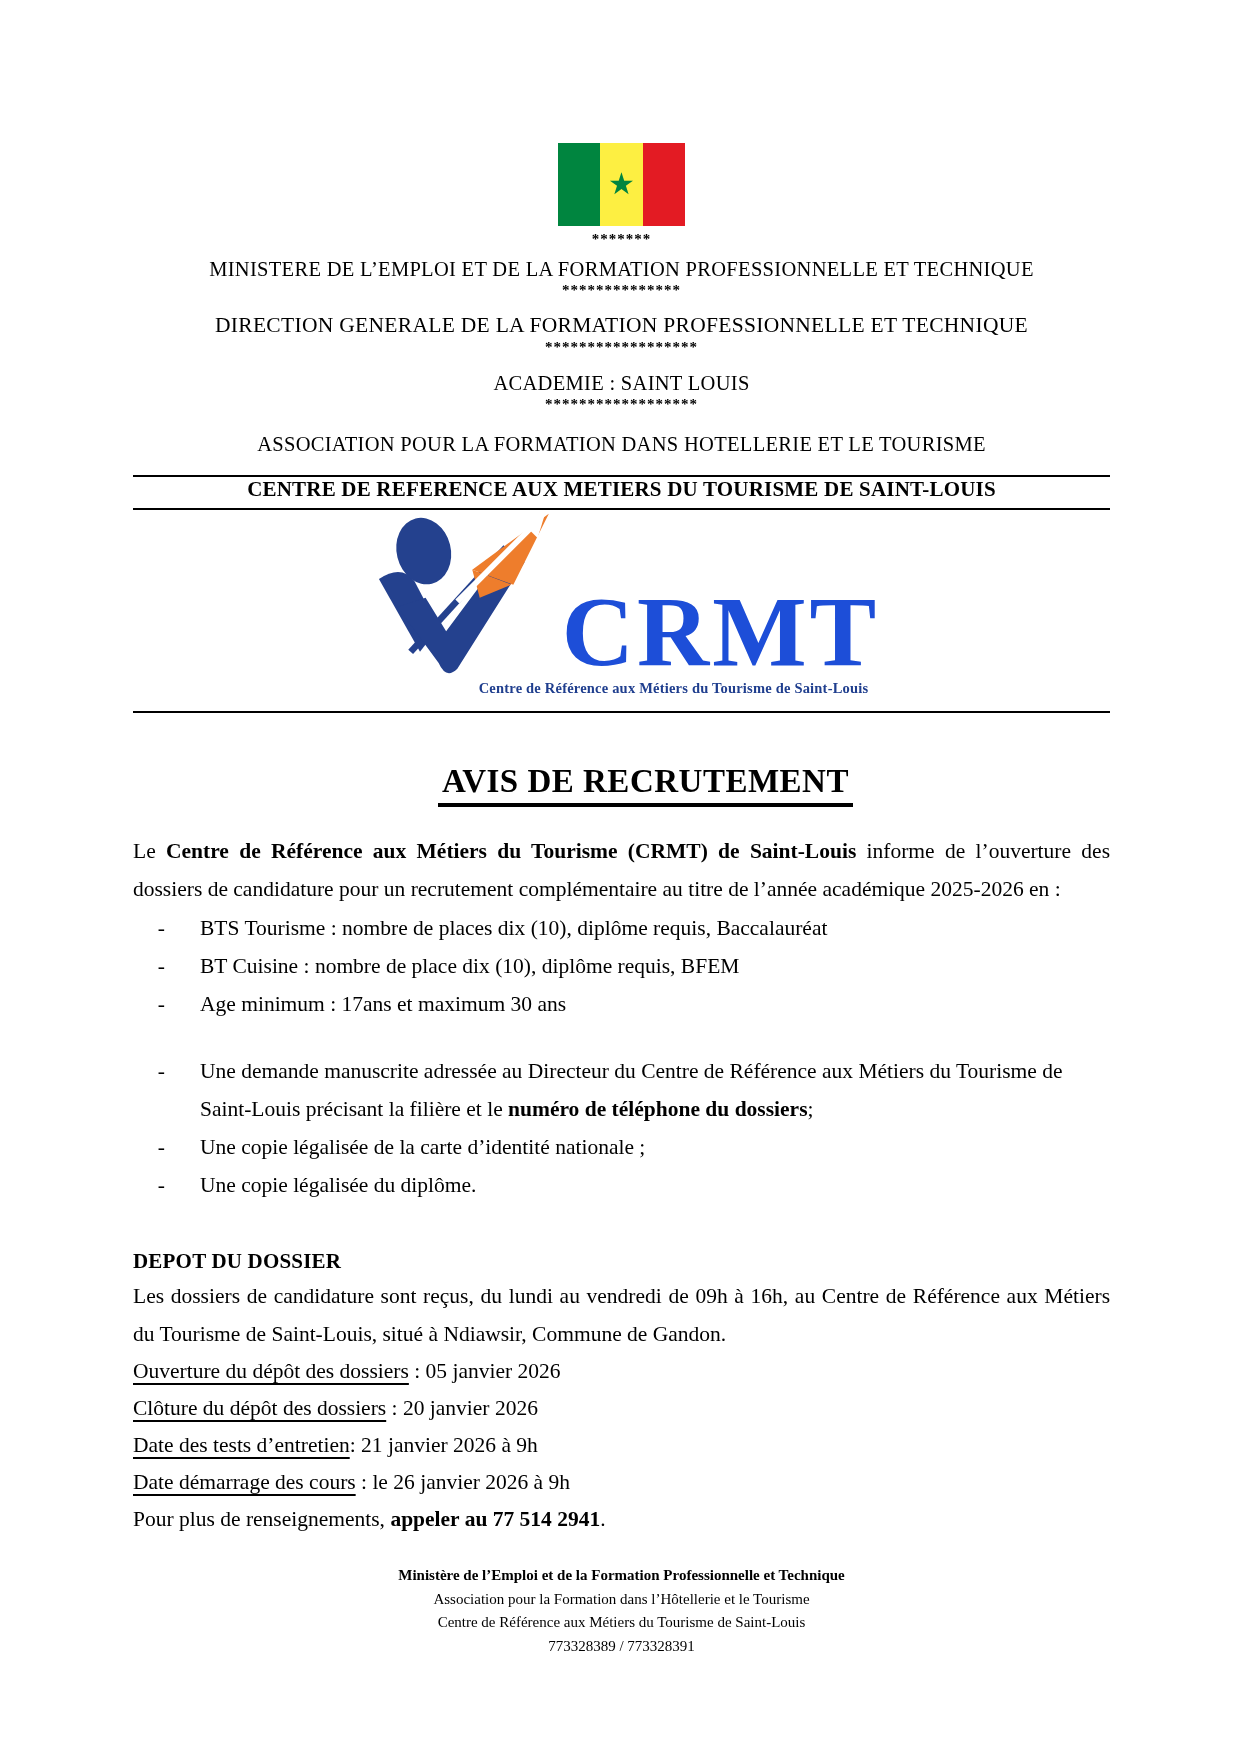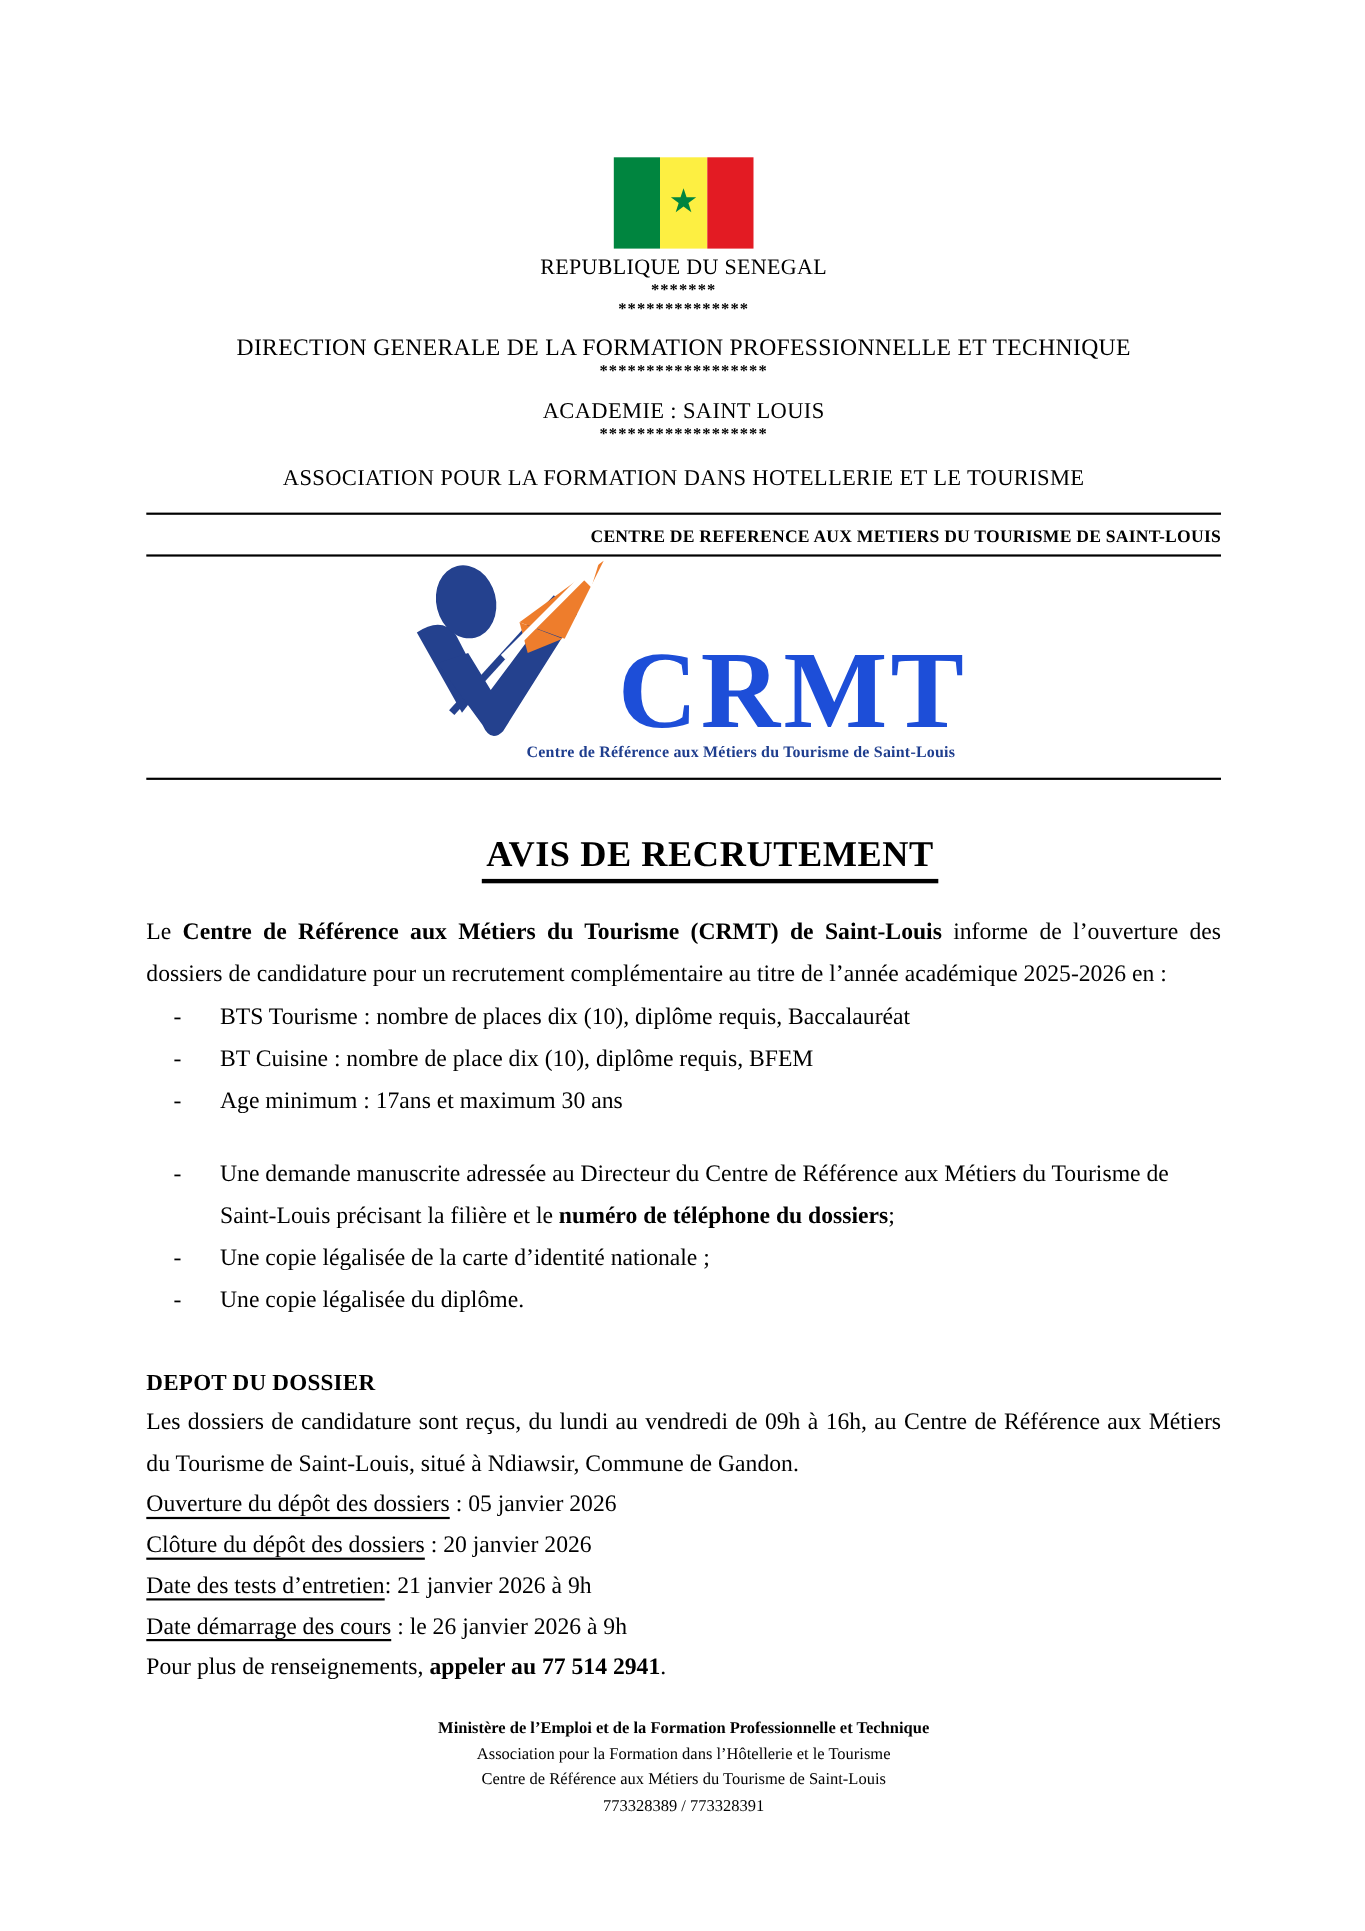--- a/index.html
+++ b/index.html
@@ -39,23 +39,23 @@
   .stars   { font-size: 15px; font-weight: bold; letter-spacing: 1px; line-height: 15px; margin-top: 2px; }
   .ministry    { margin-top: 11px; }
   .direction   { margin-top: 15px; font-size: 21.5px; }
   .academy     { margin-top: 17px; }
   .association { margin-top: 21px; margin-bottom: 19px; }
 
   .banner {
     border-top: 2px solid #000;
     border-bottom: 2px solid #000;
     font-weight: bold;
-    font-size: 16px;
-    padding: 12px 0 6px 0;
-    text-align: right;
+    font-size: 21px;
+    padding: 0 0 6px 0;
+    text-align: center;
     letter-spacing: .2px;
   }
 
   
   .logo-block { margin-top: 8px; text-align: center; }
   .logo-row {
     display: flex; align-items: flex-end; justify-content: center;
     height: 160px;
   }
   .logo-emblem { width: 196px; height: 168px; margin-right: 2px; }
@@ -132,22 +132,22 @@
 <div class="page">
 
   <div class="flag">
     <div class="flag-band flag-green"></div>
     <div class="flag-band flag-yellow">
       <span class="flag-star">★</span>
     </div>
     <div class="flag-band flag-red"></div>
   </div>
 
-  <div class="center hline country">REPUBLIQUE DU SENEGAL</div>
   <div class="center stars">*******</div>
+  <div class="center hline ministry">MINISTERE DE L’EMPLOI ET DE LA FORMATION PROFESSIONNELLE ET TECHNIQUE</div>
   <div class="center stars">**************</div>
   <div class="center hline direction">DIRECTION GENERALE DE LA FORMATION PROFESSIONNELLE ET TECHNIQUE</div>
   <div class="center stars">******************</div>
   <div class="center hline academy">ACADEMIE : SAINT LOUIS</div>
   <div class="center stars">******************</div>
   <div class="center hline association">ASSOCIATION POUR LA FORMATION DANS HOTELLERIE ET LE TOURISME</div>
 
   <div class="banner">CENTRE DE REFERENCE AUX METIERS DU TOURISME DE SAINT-LOUIS</div>
 
   <div class="logo-block">

